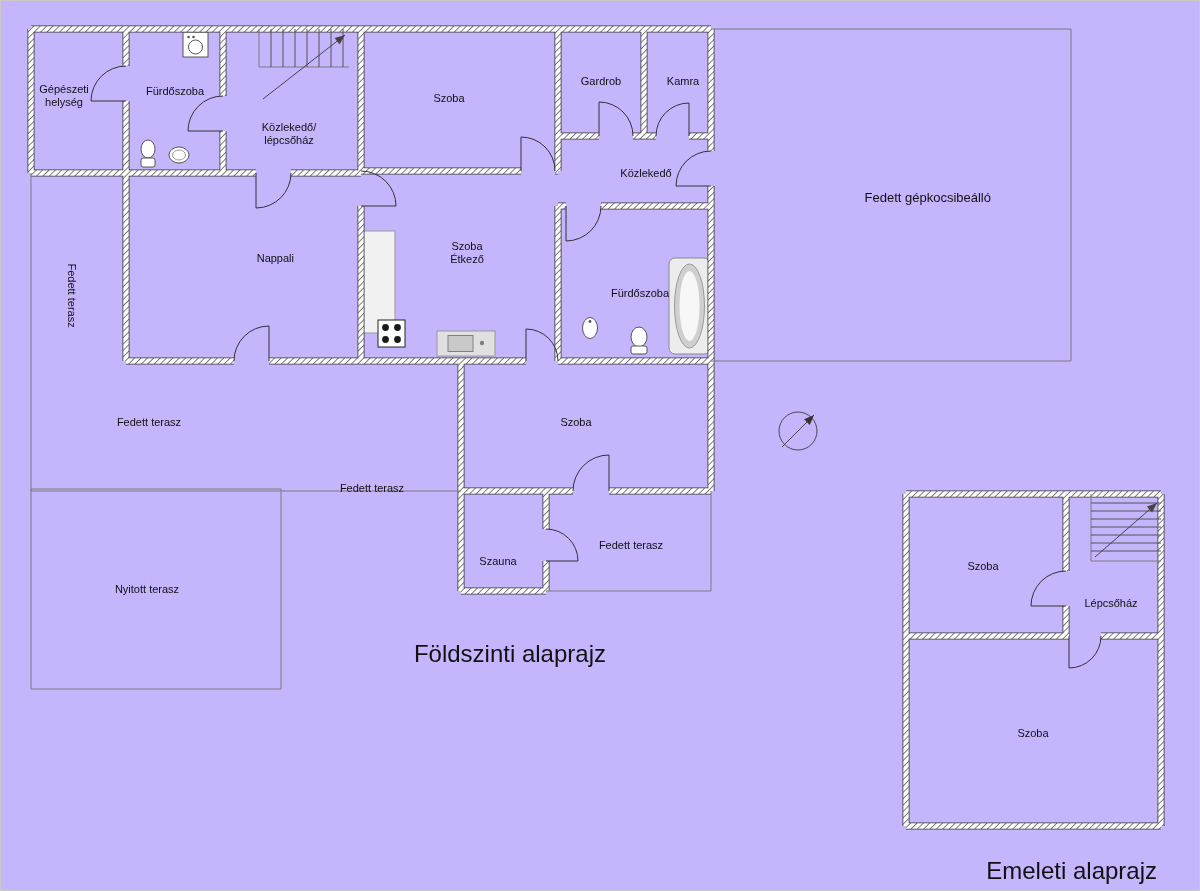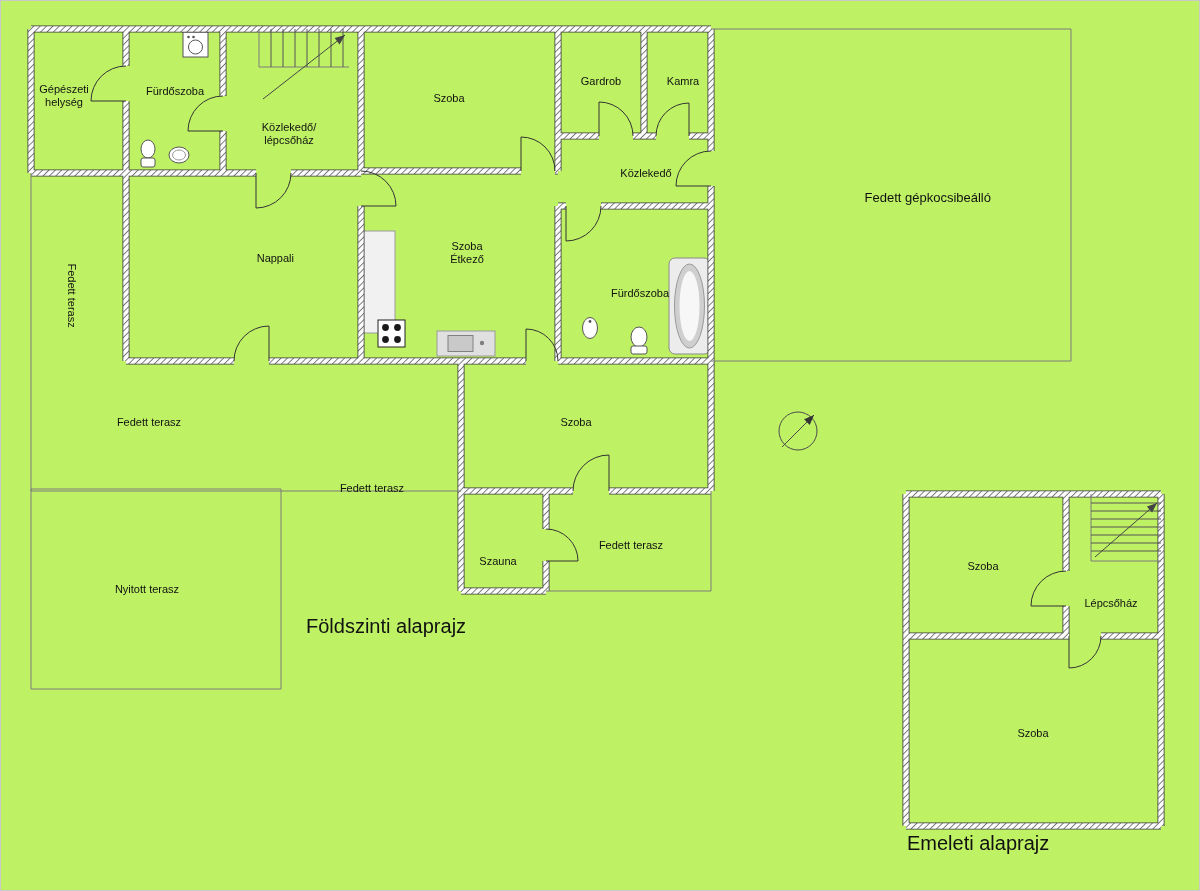--- a/index.html
+++ b/index.html
@@ -1,22 +1,22 @@
 <!DOCTYPE html>
 <html><head>
 <meta charset="utf-8">
 <style>
   html,body{margin:0;padding:0;background:#fff;}
-  .canvas{position:relative;width:1200px;height:891px;background:#bef264;border:1px solid #c9c9c9;
+  .canvas{position:relative;width:1200px;height:891px;background:#c4b5fd;border:1px solid #c9c9c9;
           box-sizing:border-box;overflow:hidden;font-family:"Liberation Sans",sans-serif;}
   #plan-svg{position:absolute;left:0;top:0;}
   .label{position:absolute;font-size:11px;line-height:1.2;text-align:center;white-space:pre-line;color:#111;}
   .vlabel{transform:rotate(90deg);}
   .biglabel{font-size:13px;text-align:right;}
-  .title{position:absolute;font-size:20px;text-align:left;white-space:nowrap;color:#111;}
+  .title{position:absolute;font-size:24px;text-align:right;white-space:nowrap;color:#111;margin-top:25px;}
 </style>
 </head>
 <body>
 
 <div class="canvas">
 
   <svg id="plan-svg" width="1200" height="891">
     <defs>
       <pattern id="hatch" width="4.5" height="4.5" patternUnits="userSpaceOnUse" patternTransform="rotate(45)">
         <rect width="4.5" height="4.5" fill="#fdfdfd"></rect>

